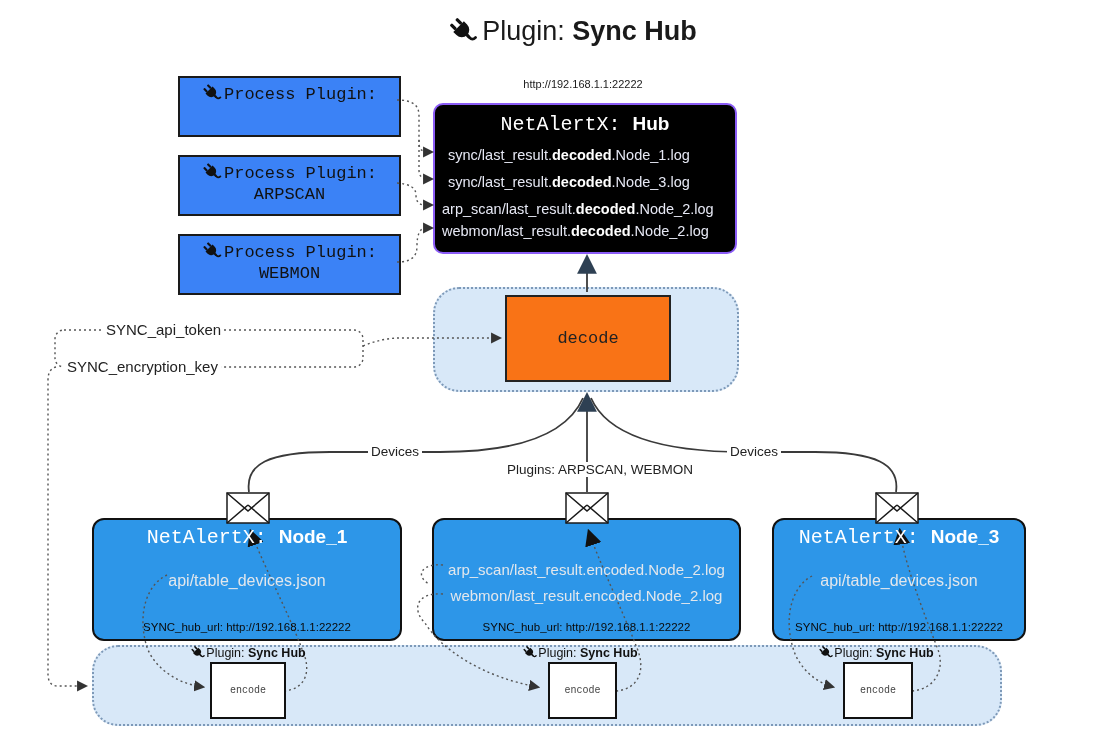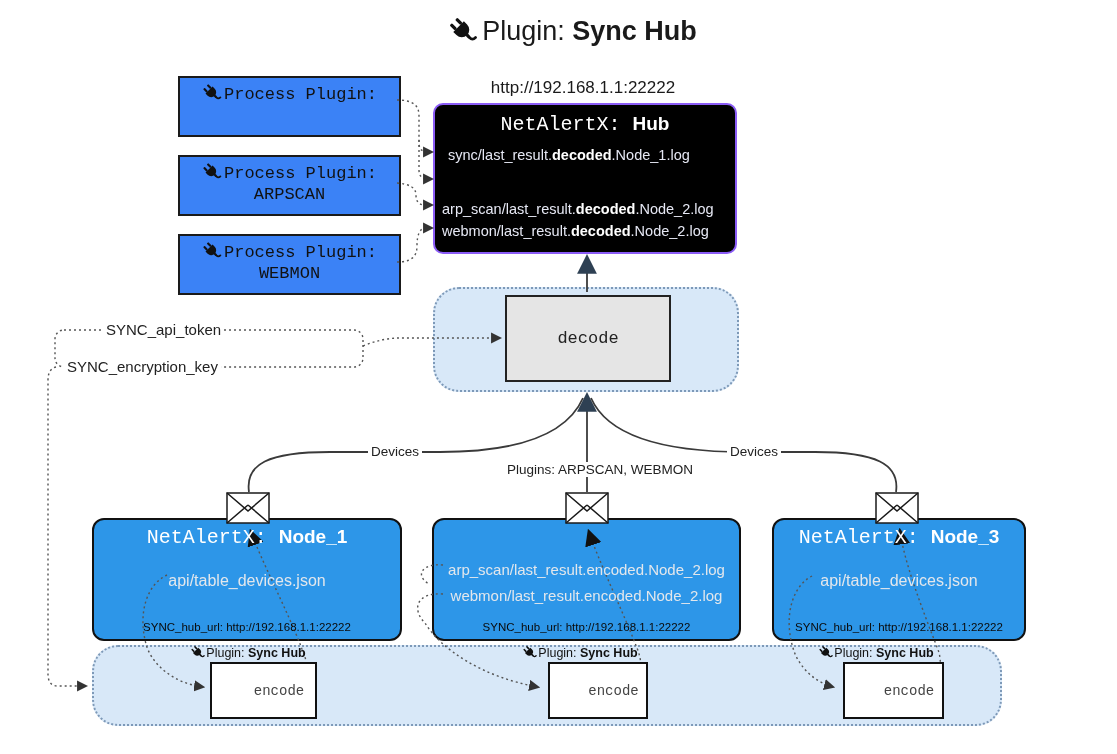--- a/index.html
+++ b/index.html
@@ -11,44 +11,44 @@
   #title{left:0;right:0;top:16px;text-align:center;font-size:27px;color:#1a1a1a;transform:translateX(14px);z-index:3;}
   #title .nm{font-weight:700;}
   .plug-lg{width:30px;height:30px;vertical-align:-6px;margin-right:4px;}
   .plug-md{width:20px;height:20px;vertical-align:-4px;margin-right:2px;}
   .plug-sm{width:15px;height:15px;vertical-align:-3px;margin-right:1px;}
   
   .pbox{left:178px;width:219px;height:57px;background:#3b82f6;border:2px solid #1a1a1a;text-align:center;}
   .pbox .l1{margin-top:5px;font-size:17px;}
   .pbox .l2{font-size:17px;margin-top:2px;}
   
-  #hub-url{left:433px;width:300px;top:78px;text-align:center;font-size:17px;color:#1a1a1a;z-index:3;}
+  #hub-url{left:433px;width:300px;top:78px;text-align:center;font-size:11px;color:#1a1a1a;z-index:3;}
   #hub{left:433px;top:103px;width:300px;height:147px;background:#000000;border:2px solid #8b5cf6;border-radius:10px;}
   #hub .ht{position:absolute;top:8px;left:0;right:0;text-align:center;font-size:20px;color:#fff;z-index:3;}
   #hub .ht b{font-family:"Liberation Sans",sans-serif;font-size:19px;}
   .hline{position:absolute;font-size:14.5px;color:#e6e8f4;white-space:nowrap;z-index:3;}
   .hline b{color:#fff;}
   
   .panel{background:#d8e8f8;border:2px dotted #7d99b8;border-radius:26px;}
   #decode-panel{left:433px;top:287px;width:302px;height:101px;}
-  #decode-box{left:505px;top:295px;width:162px;height:83px;background:#e5e5e5;border:2px solid #222;
+  #decode-box{left:505px;top:295px;width:162px;height:83px;background:#f97316;border:2px solid #222;
               display:flex;align-items:center;justify-content:center;font-size:17px;color:#222;z-index:1;}
   
   .tag{position:absolute;background:#fff;padding:0 3px;font-size:15px;color:#222;z-index:4;white-space:nowrap;}
   .etag{position:absolute;background:#fff;padding:0 3px;font-size:13.5px;color:#222;z-index:4;white-space:nowrap;}
   
   .node{top:518px;height:119px;background:#2d96e8;border:2px solid #111;border-radius:12px;}
   .node .nt{position:absolute;top:6px;left:0;right:0;text-align:center;font-size:20px;color:#fff;z-index:3;}
   .node .nt b{font-family:"Liberation Sans",sans-serif;font-size:19px;}
   .nfile{position:absolute;left:0;right:0;text-align:center;color:#e3e7ec;z-index:3;white-space:nowrap;}
   .nurl{position:absolute;bottom:6px;left:0;right:0;text-align:center;font-size:11.5px;color:#0a0a0a;z-index:3;white-space:nowrap;}
   
   #band{left:92px;top:645px;width:906px;height:77px;}
   .encode{top:662px;height:53px;background:#fff;border:2px solid #111;display:flex;align-items:center;
-          justify-content:center;font-size:14px;color:#444;z-index:3;padding-left:31px;}
+          justify-content:center;font-size:10px;color:#444;z-index:3;}
   .elabel{position:absolute;top:645px;transform:translateX(-50%);font-size:12.5px;color:#111;z-index:3;white-space:nowrap;}
   .elabel b{font-weight:700;}
   #wires{position:absolute;left:0;top:0;width:1117px;height:754px;z-index:2;pointer-events:none;}
 </style>
 </head>
 <body>
 
 <svg width="0" height="0" style="position:absolute">
   <defs>
     <symbol id="plug" viewBox="0 0 24 24">
@@ -86,20 +86,21 @@
     <div class="l1"><svg class="plug-md">
           <use href="#plug"></use>
         </svg><span>Process Plugin:</span></div>
     <div class="l2">WEBMON</div>
   </div>
 
   <div class="abs" id="hub-url">http://192.168.1.1:22222</div>
   <div class="abs" id="hub">
     <div class="ht mono"><span>NetAlertX: </span><b>Hub</b></div>
     <div class="hline" style="left:13px;top:42px"><span>sync/last_result.</span><b>decoded</b><span>.Node_1.log</span></div>
+    <div class="hline" style="left:13px;top:69px"><span>sync/last_result.</span><b>decoded</b><span>.Node_3.log</span></div>
     <div class="hline" style="left:7px;top:96px"><span>arp_scan/last_result.</span><b>decoded</b><span>.Node_2.log</span></div>
     <div class="hline" style="left:7px;top:118px"><span>webmon/last_result.</span><b>decoded</b><span>.Node_2.log</span></div>
   </div>
 
   <div class="abs panel" id="decode-panel"></div>
   <div class="abs mono" id="decode-box">decode</div>
 
   <div class="tag" style="left:103px;top:321px">SYNC_api_token</div>
   <div class="tag" style="left:64px;top:358px">SYNC_encryption_key</div>
 

